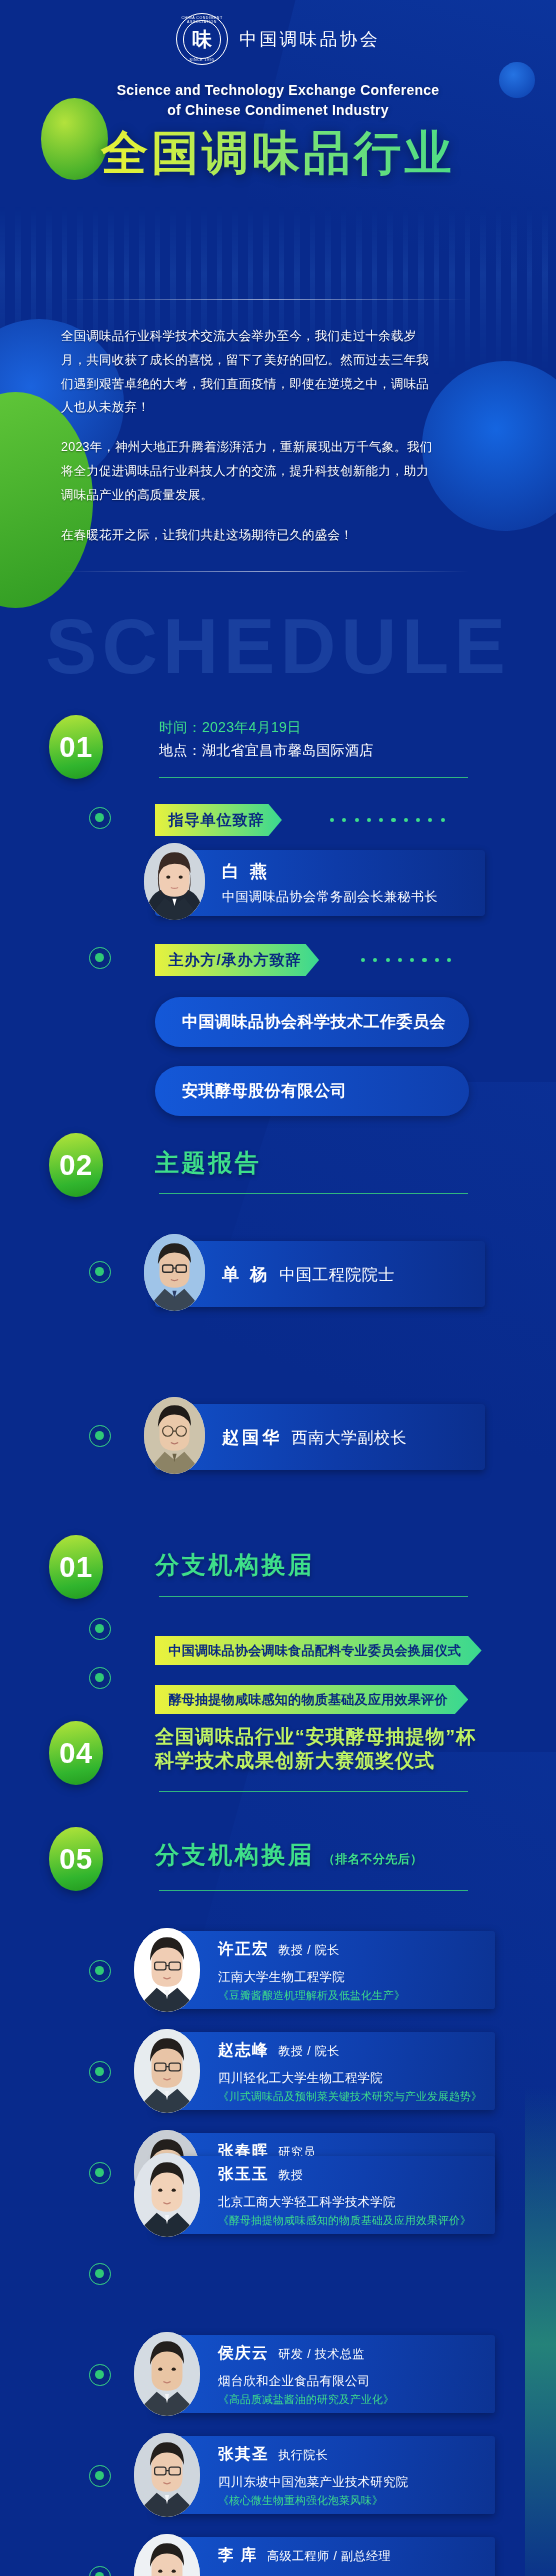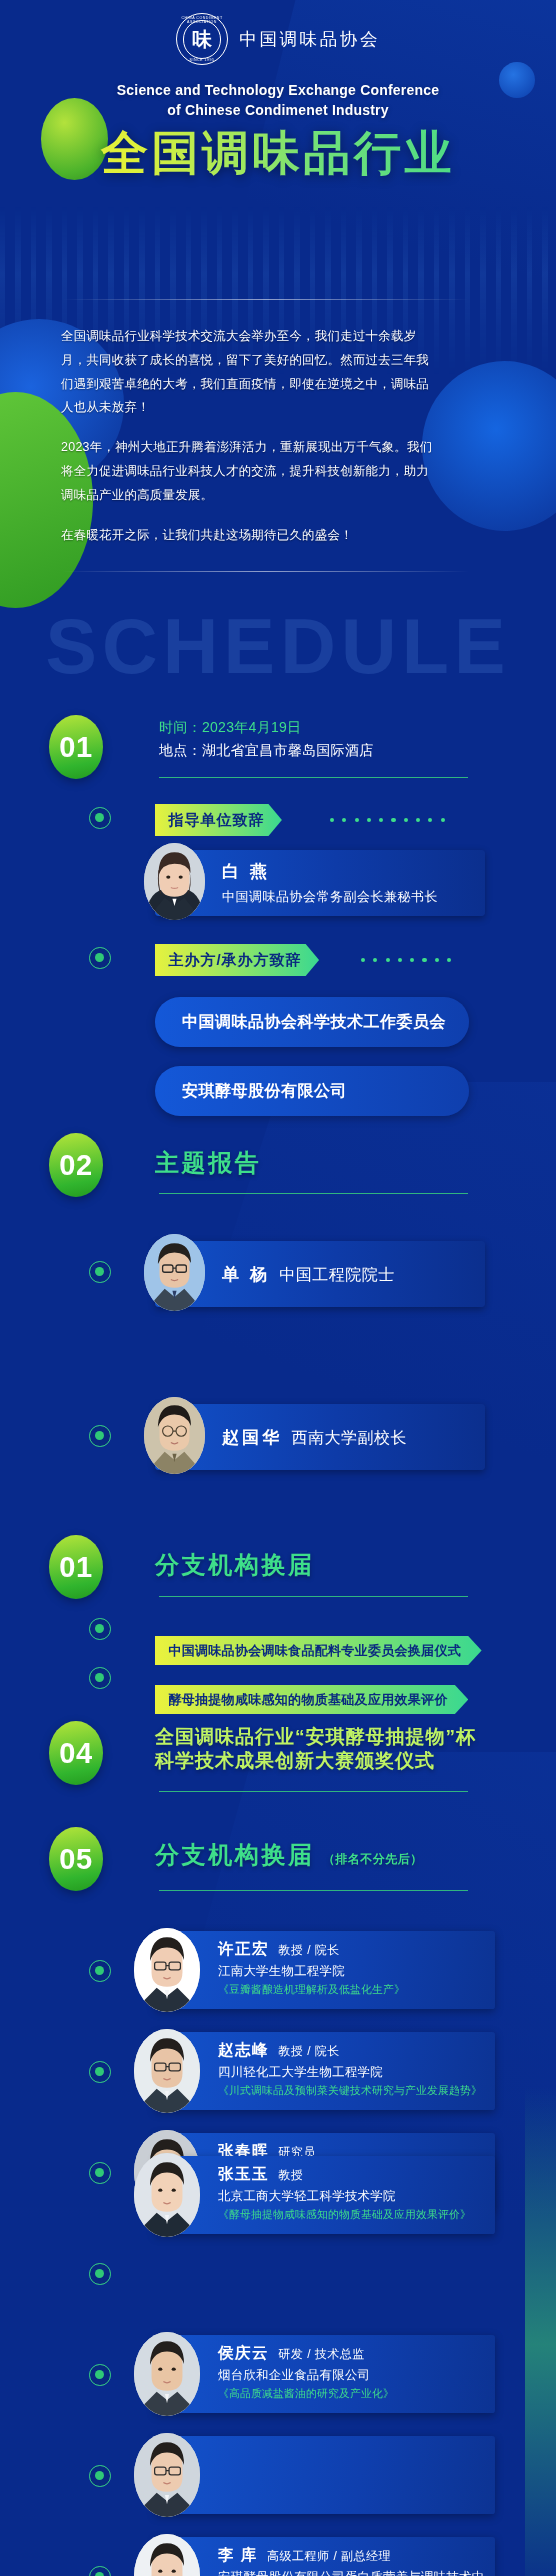--- a/index.html
+++ b/index.html
@@ -143,21 +143,21 @@
 
   
   .expert{position:absolute;left:155px;width:340px;height:78px;border-radius:3.1px;
     background:linear-gradient(100deg,#1352cc,#0f3fae 60%,#0c3393);
     box-shadow:0 2.6px 8.2px rgba(0,0,0,.3);}
   .expert .avatar{left:-20.6px;top:-3.1px;width:66px;height:84px;}
   .ex-text{position:absolute;left:63px;top:8.2px;right:5.2px;}
   .ex-line1{display:flex;align-items:baseline;gap:9.3px;}
   .ex-name{color:#fff;font-size:15.5px;font-weight:900;letter-spacing:1.5px;}
   .ex-title{color:#fff;font-size:12px;letter-spacing:0.5px;}
-  .ex-org{color:#fff;font-size:12.4px;margin-top:3px;letter-spacing:0.3px;}
+  .ex-org{color:#fff;font-size:12.4px;margin-top:9px;letter-spacing:0.3px;}
   .ex-topic{color:#3ede8a;font-size:10.8px;margin-top:3.1px;letter-spacing:0.2px;}
 </style>
 </head>
 <body>
 
 <div class="poster">
 
   <div class="ray"></div>
   <div class="diag d1"></div>
   <div class="blob b-blue-1"></div>
@@ -481,20 +481,28 @@
     <path d="M34 64 Q34 26 64 26 Q94 26 94 64 L94 86 Q94 114 64 114 Q34 114 34 86 Z" fill="#edcbb0"></path>
     <path d="M31 60 Q34 18 64 18 Q97 18 97 62 Q88 38 64 38 Q40 38 31 64 Z" fill="#231f1c"></path>
     <rect x="40" y="66" width="22" height="15" rx="4" fill="none" stroke="#2f2f2f" stroke-width="2.4"></rect>
          <rect x="68" y="66" width="22" height="15" rx="4" fill="none" stroke="#2f2f2f" stroke-width="2.4"></rect>
          <line x1="62" y1="73" x2="68" y2="73" stroke="#2f2f2f" stroke-width="2.4"></line>
     <path d="M57 96 Q64 101 71 96" stroke="#c08070" stroke-width="2.4" fill="none"></path>
     <path d="M44 116 L64 132 L84 116 L108 140 L108 164 L20 164 L20 140 Z" fill="#2b3440"></path>
     <path d="M60 120 L64 138 L68 120 Z" fill="#f2f4f7"></path>
   </svg>
           </div>
+     <div class="ex-text">
+       <div class="ex-line1">
+         <div class="ex-name">张其圣</div>
+         <div class="ex-title">执行院长</div>
+       </div>
+       <div class="ex-org">四川东坡中国泡菜产业技术研究院</div>
+       <div class="ex-topic">《核心微生物重构强化泡菜风味》</div>
+     </div>
         </div>
         <div class="dot" style="top: 1851px;">
           <i></i>
         </div>
         <div class="expert" style="top: 1822px;">
           <div class="avatar">
             <svg class="face" viewBox="0 0 128 164" preserveAspectRatio="xMidYMid slice">
     <rect width="128" height="164" fill="#eef1f4"></rect>
     <path d="M34 64 Q34 26 64 26 Q94 26 94 64 L94 86 Q94 114 64 114 Q34 114 34 86 Z" fill="#f0cfb6"></path>
     <path d="M31 60 Q34 18 64 18 Q97 18 97 62 Q88 38 64 38 Q40 38 31 64 Z" fill="#231f1c"></path>

